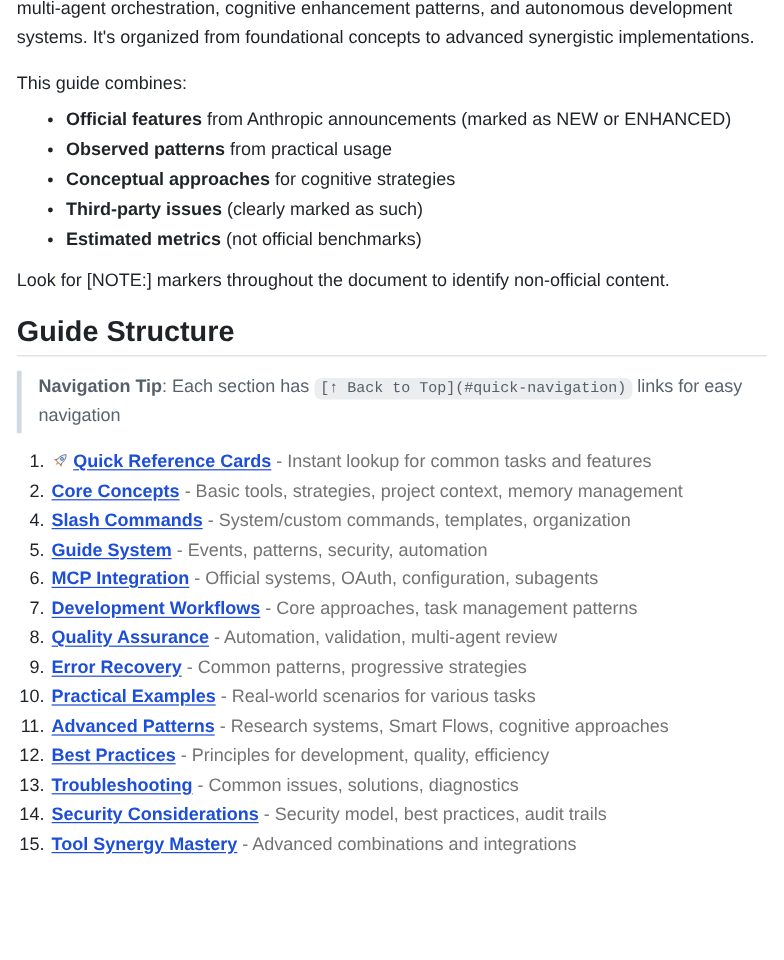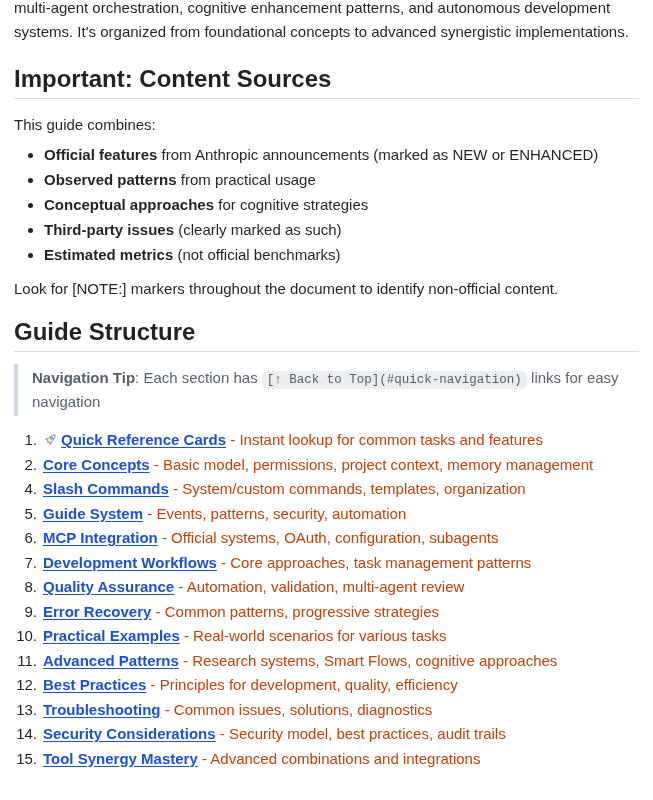--- a/index.html
+++ b/index.html
@@ -36,20 +36,21 @@
   .lead {
     margin: 14px 0 0 0;
   }
   ul.sources {
     margin: 6px 0 0 0;
     padding-left: 30px;
     list-style: disc;
   }
   ul.sources li {
     margin-top: 1px;
+    margin-left: 11px;
   }
   ul.sources strong {
     font-weight: 700;
     color: #1f2328;
   }
   .note {
     margin: 10px 0 12px 0;
   }
   blockquote {
     margin: 12px 0 0 0;
@@ -97,31 +98,30 @@
     cursor: pointer;
   }
   .icon-slot {
     display: inline-block;
     margin-right: 3px;
   }
   .icon-slot svg {
     vertical-align: -2px;
   }
   .desc {
-    color: #c2410c;
+    color: #737373;
   }
 </style>
 </head>
 <body>
 
 <div class="page">
 
   <p class="intro">multi-agent orchestration, cognitive enhancement patterns, and autonomous development systems. It's organized from foundational concepts to advanced synergistic implementations.</p>
 
-  <h2>Important: Content Sources</h2>
 
   <p class="lead">This guide combines:</p>
 
   <ul class="sources">
 
       <li><strong>Official features</strong><span> from Anthropic announcements (marked as NEW or ENHANCED)</span></li>
 
       <li><strong>Observed patterns</strong><span> from practical usage</span></li>
 
       <li><strong>Conceptual approaches</strong><span> for cognitive strategies</span></li>
@@ -144,21 +144,21 @@
       <li><span class="num">1.</span><a class="toc-link"><span class="icon-slot"><svg width="15" height="15" viewBox="0 0 16 16">
               <g transform="rotate(45 8 8)">
                 <path d="M8 1 C10 3 10.7 5.6 10.7 8.4 L10.7 11 L5.3 11 L5.3 8.4 C5.3 5.6 6 3 8 1 Z" fill="#eef2f8" stroke="#6b7688" stroke-width="0.8"></path>
                 <circle cx="8" cy="6.3" r="1.4" fill="#9ec3f0" stroke="#38618f" stroke-width="0.6"></circle>
                 <path d="M5.3 8.6 L3.5 12 L5.3 11.2 Z" fill="#d3392c"></path>
                 <path d="M10.7 8.6 L12.5 12 L10.7 11.2 Z" fill="#d3392c"></path>
                 <path d="M6.9 11.2 L8 14.4 L9.1 11.2 Z" fill="#f0a12f"></path>
               </g>
             </svg></span><span>Quick Reference Cards</span></a><span class="desc"> - Instant lookup for common tasks and features</span></li>
 
-      <li><span class="num">2.</span><a class="toc-link"><span>Core Concepts</span></a><span class="desc"> - Basic model, permissions, project context, memory management</span></li>
+      <li><span class="num">2.</span><a class="toc-link"><span>Core Concepts</span></a><span class="desc"> - Basic tools, strategies, project context, memory management</span></li>
 
 
       <li><span class="num">4.</span><a class="toc-link"><span>Slash Commands</span></a><span class="desc"> - System/custom commands, templates, organization</span></li>
 
       <li><span class="num">5.</span><a class="toc-link"><span>Guide System</span></a><span class="desc"> - Events, patterns, security, automation</span></li>
 
       <li><span class="num">6.</span><a class="toc-link"><span>MCP Integration</span></a><span class="desc"> - Official systems, OAuth, configuration, subagents</span></li>
 
       <li><span class="num">7.</span><a class="toc-link"><span>Development Workflows</span></a><span class="desc"> - Core approaches, task management patterns</span></li>
 

